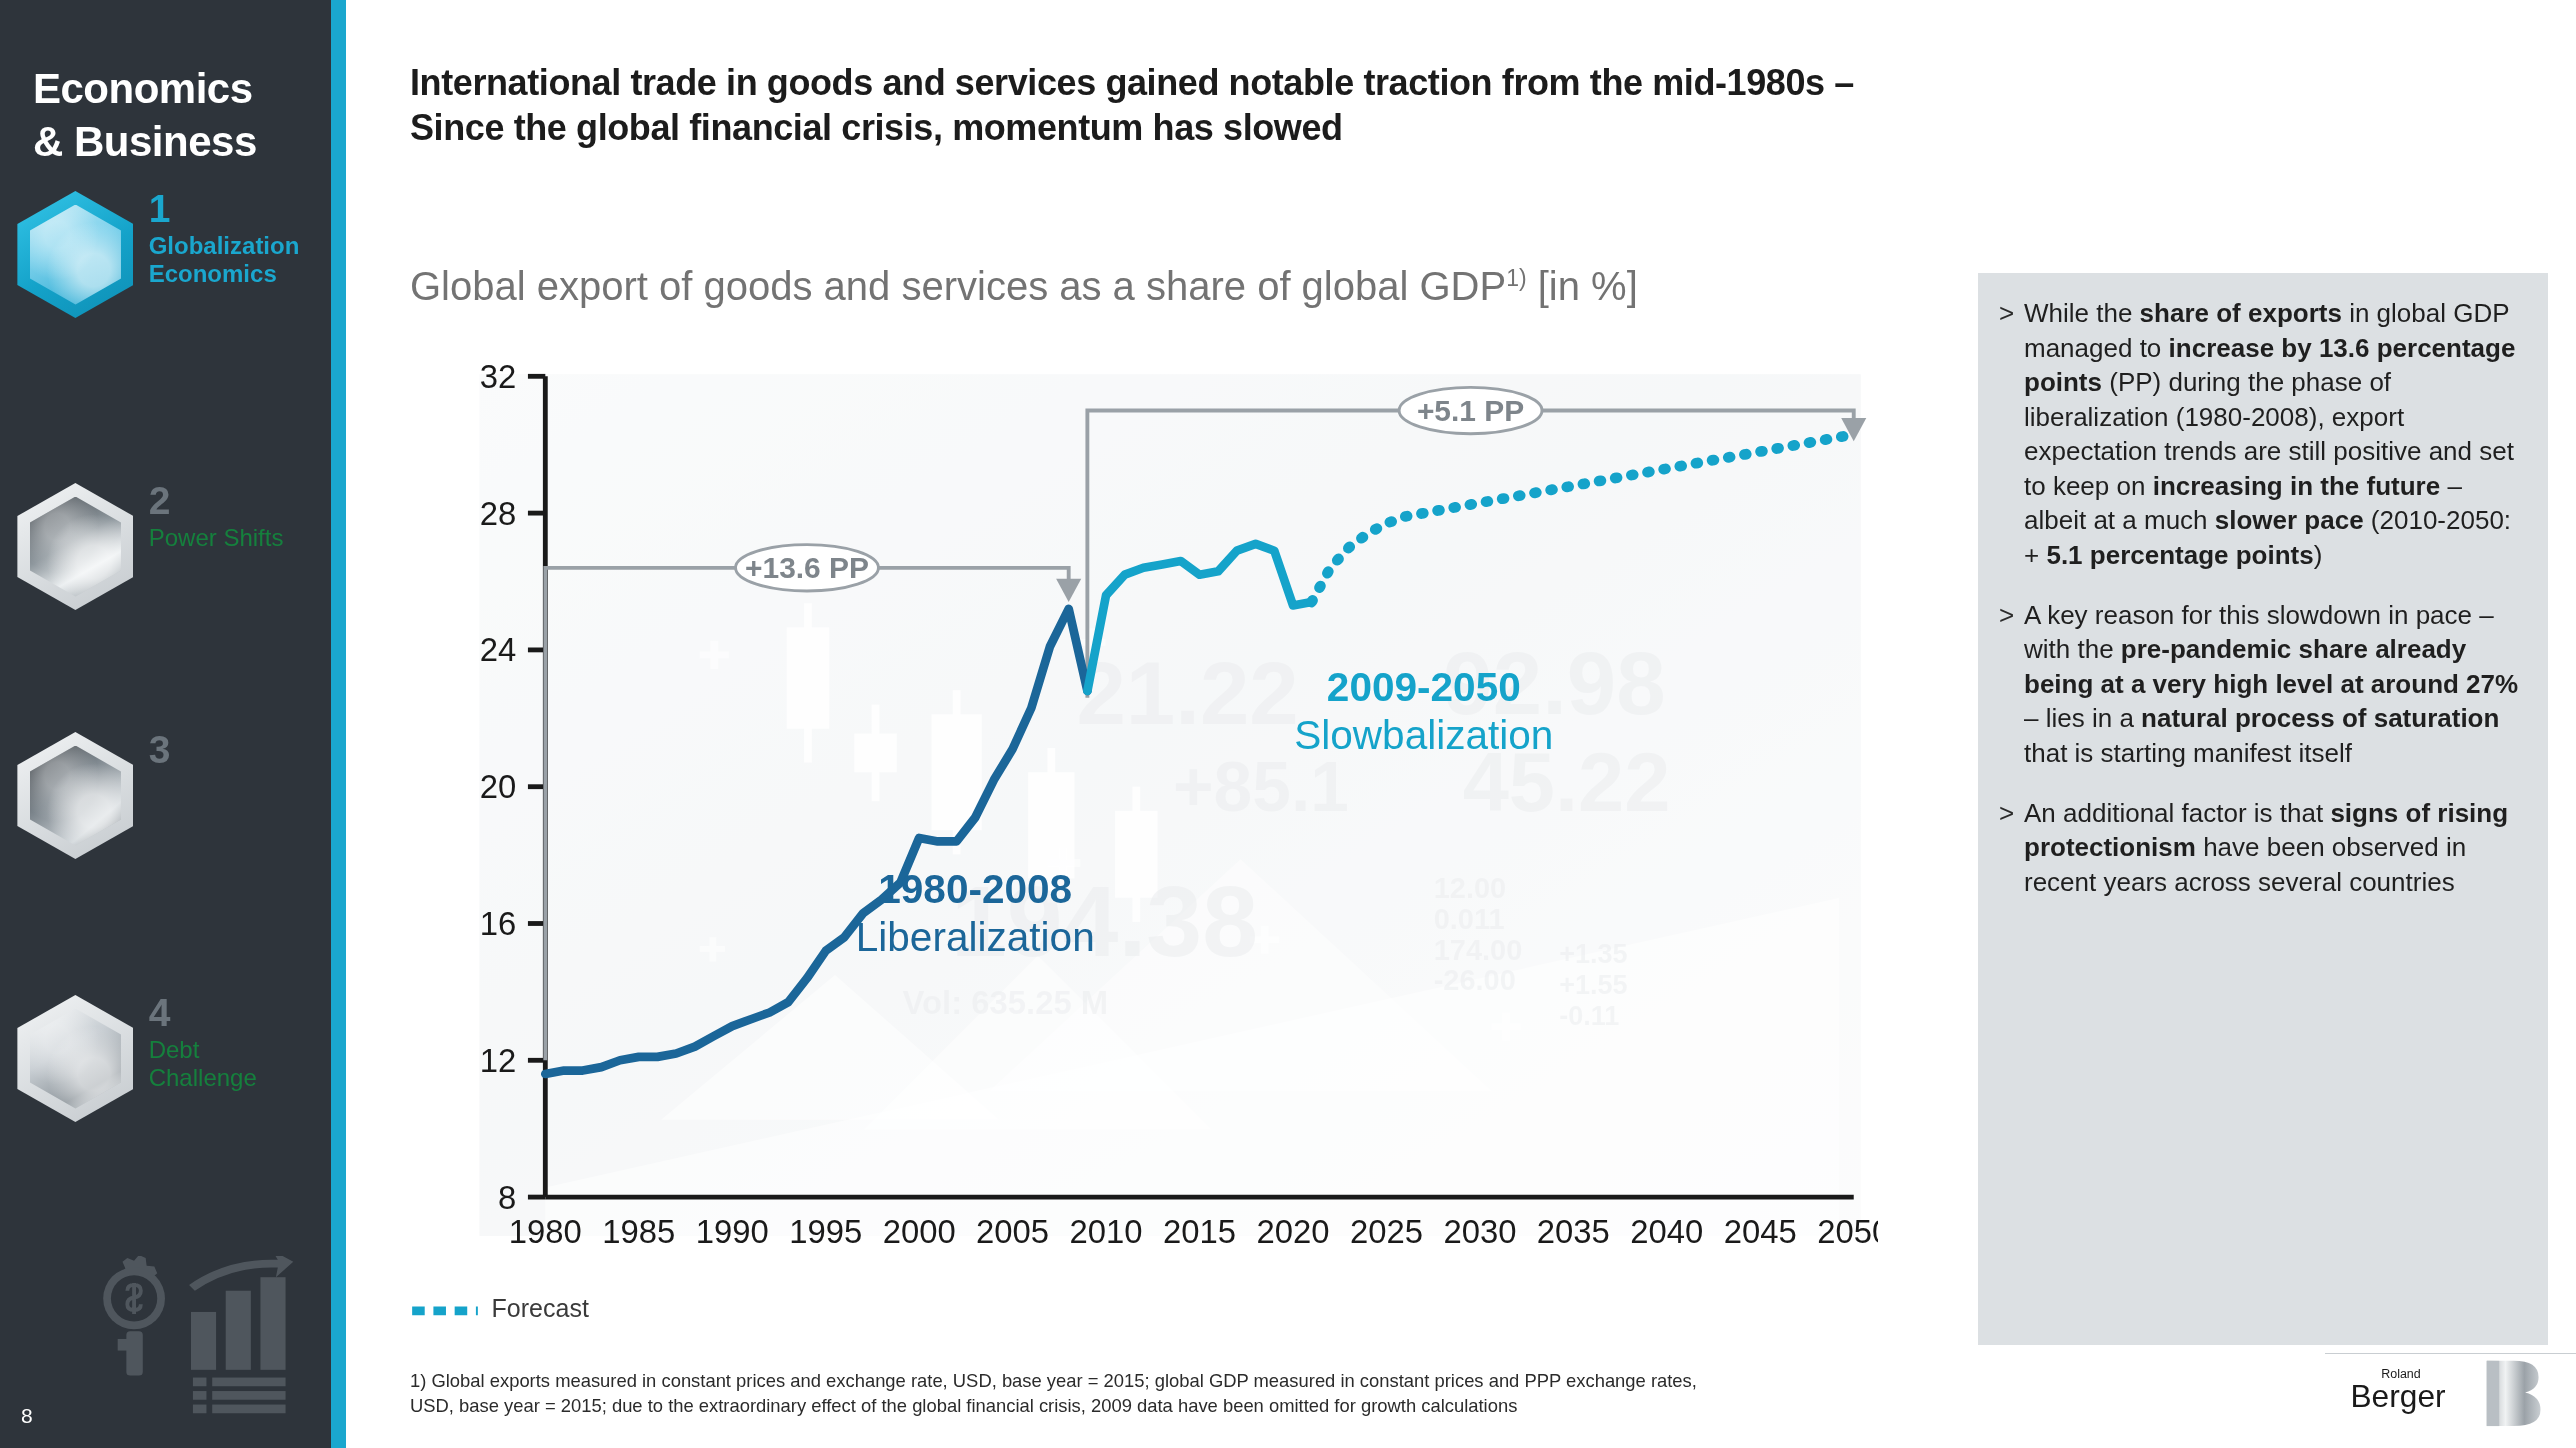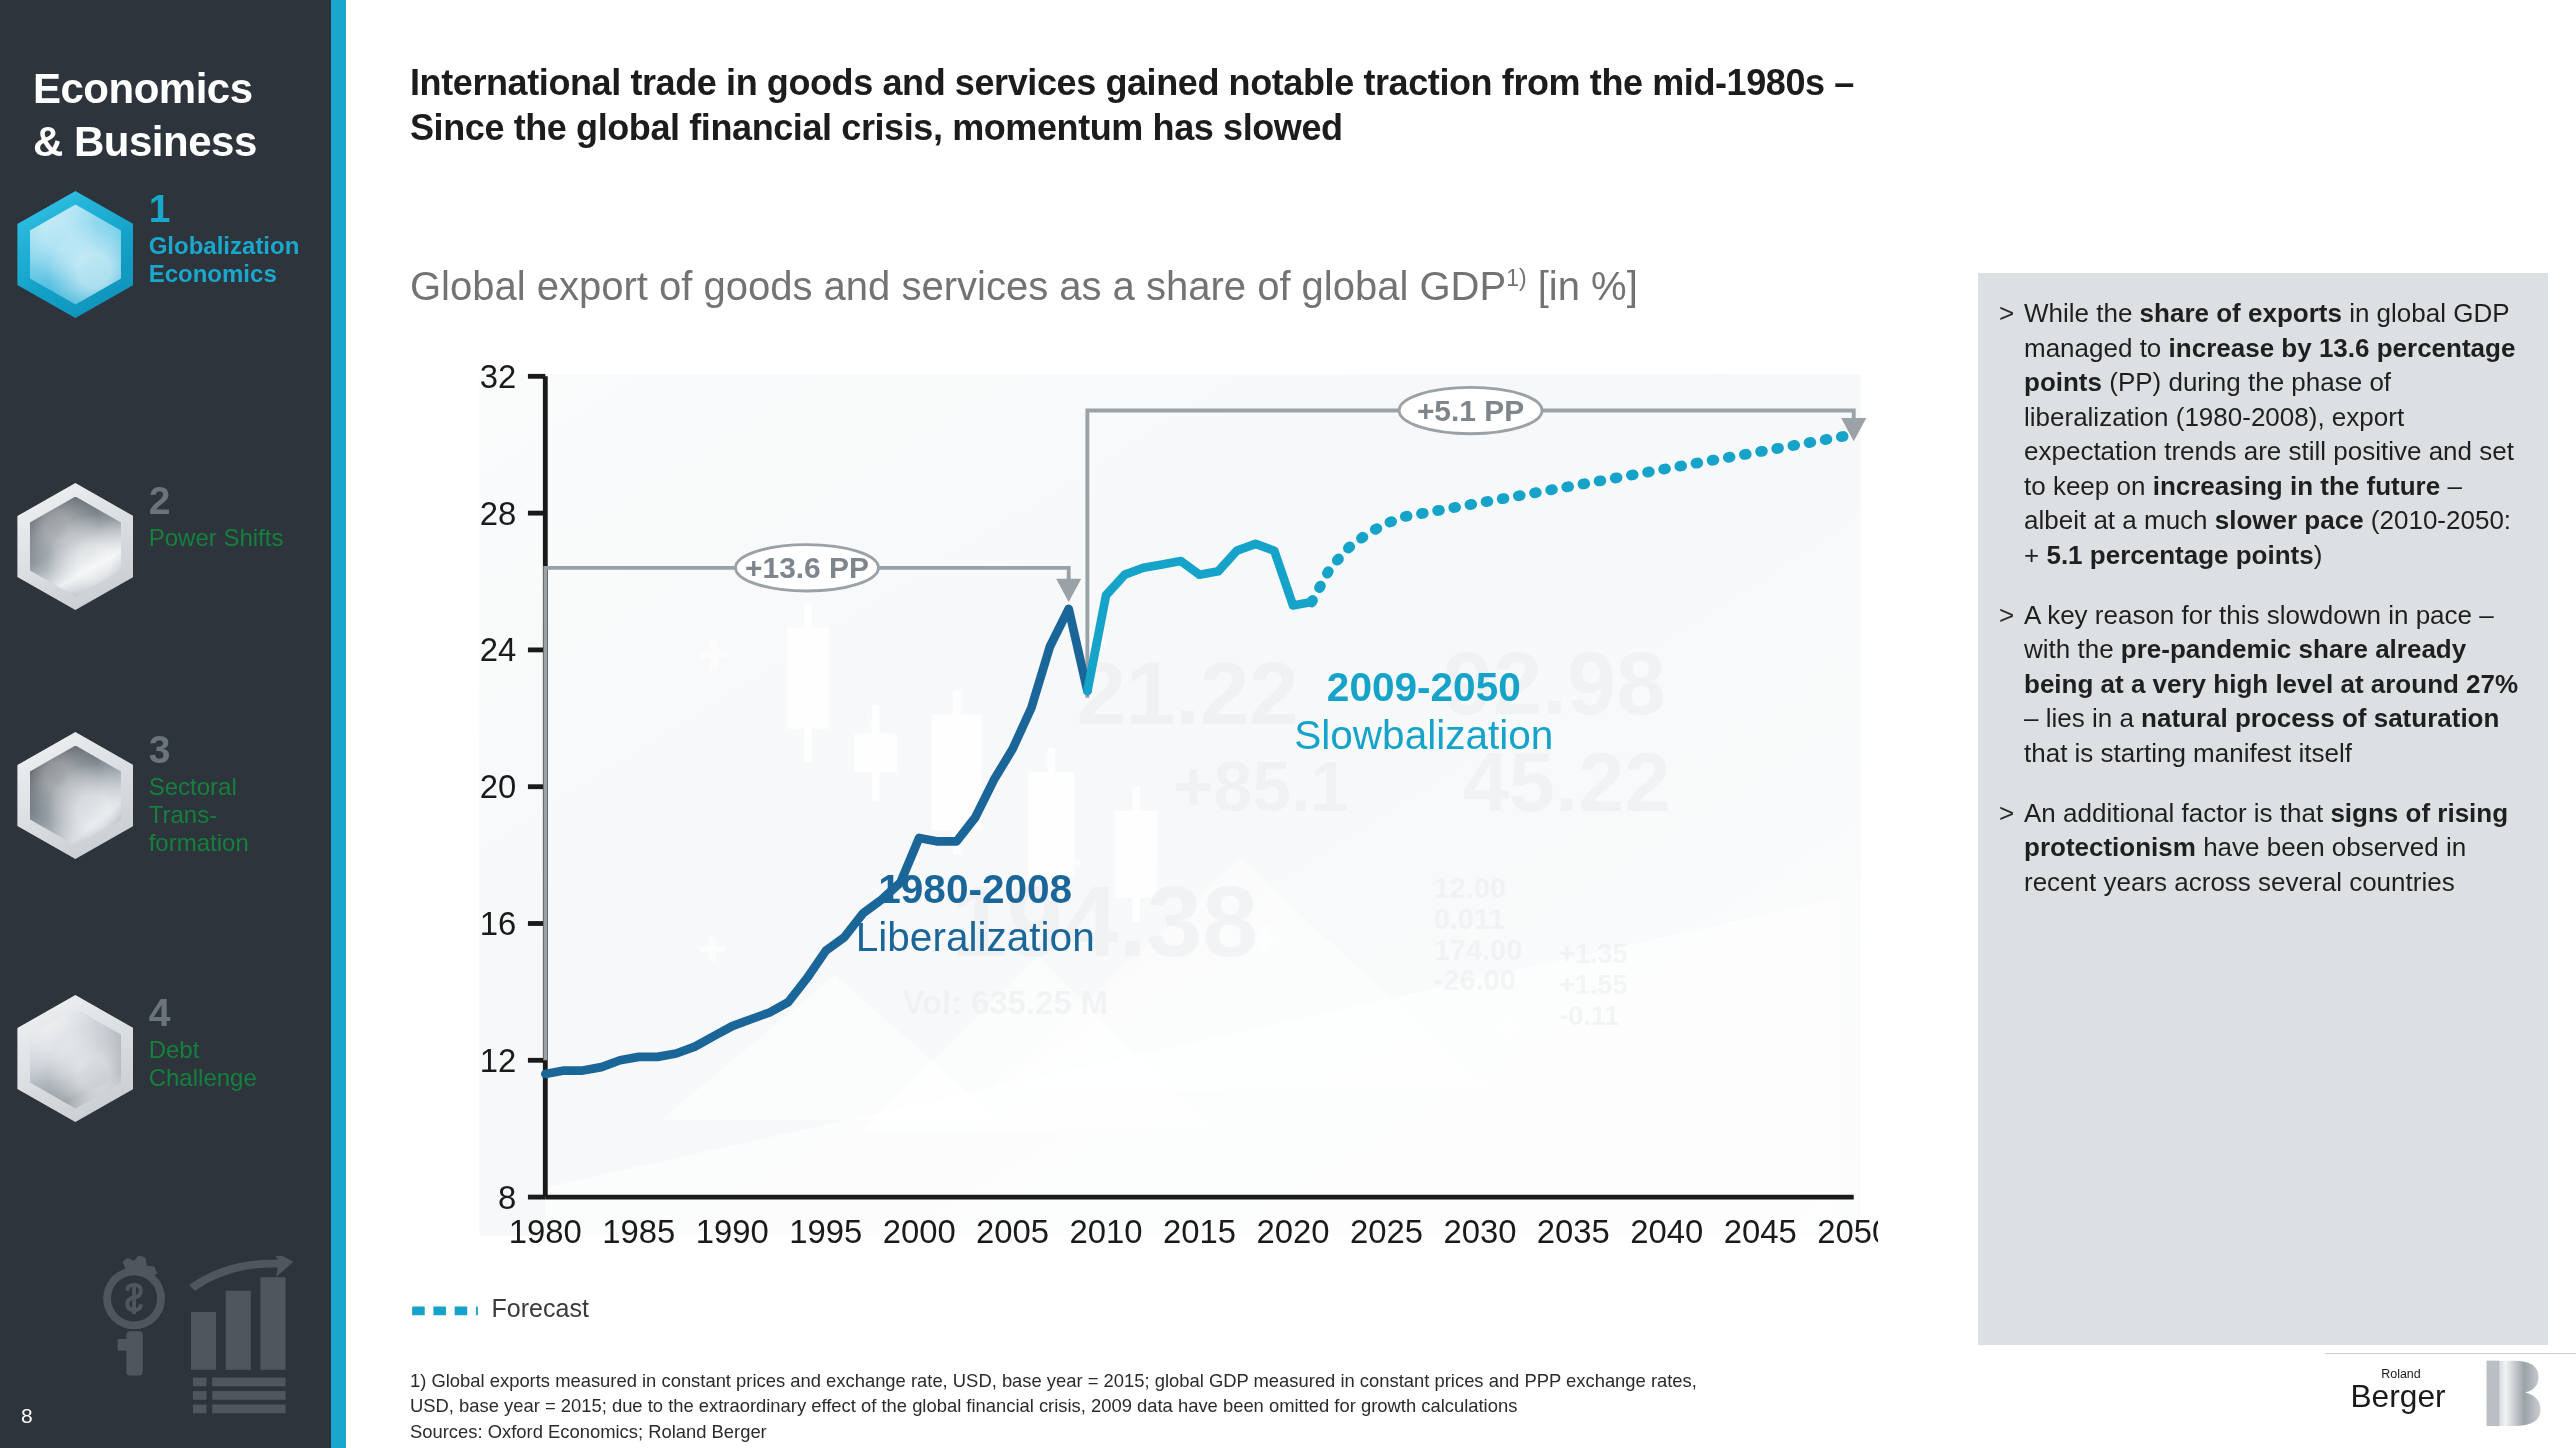--- a/index.html
+++ b/index.html
@@ -131,21 +131,20 @@
   </div>
 </div>
 
 <div class="nav-item nav-idle" style="top:732px;">
   <div class="hexwrap">
     <div class="hex hex-outer-g"></div>
     <div class="hex-inner ph3"></div>
   </div>
   <div class="nav-text">
     <div class="nav-num">3</div>
-    <div class="nav-label">Sectoral<br>Trans-<br>formation</div>
   </div>
 </div>
 
 <div class="nav-item nav-idle" style="top:995px;">
   <div class="hexwrap">
     <div class="hex hex-outer-g"></div>
     <div class="hex-inner ph4"></div>
   </div>
   <div class="nav-text">
     <div class="nav-num">4</div>
@@ -312,21 +311,20 @@
 
 <div class="legend">
   <svg class="legend-dash" width="70" height="11.6" viewBox="0 0 72 12">
     <line x1="2" y1="6" x2="70" y2="6" stroke="#15A3CA" stroke-width="9" stroke-dasharray="13 9" stroke-linecap="butt"></line>
   </svg><span>Forecast</span>
 </div>
 
 <div class="footnote">
   <div>1) Global exports measured in constant prices and exchange rate, USD, base year = 2015; global GDP measured in constant prices and PPP exchange rates,</div>
   <div>USD, base year = 2015; due to the extraordinary effect of the global financial crisis, 2009 data have been omitted for growth calculations</div>
-  <div>Sources: Oxford Economics; Roland Berger</div>
 </div>
 
 <div class="right-panel">
   <div class="bullets" id="bullets">
       <div class="bullet">
         <div class="bullet-mark">&gt;</div>
         <div class="bullet-text"><span>While the </span><b>share of exports</b><span> in global GDP managed to </span><b>increase by 13.6 percentage points</b><span> (PP) during the phase of liberalization (1980-2008), export expectation trends are still positive and set to keep on </span><b>increasing in the future</b><span> – albeit at a much </span><b>slower pace</b><span> (2010-2050: + </span><b>5.1 percentage points</b><span>)</span></div>
       </div>
       <div class="bullet">
         <div class="bullet-mark">&gt;</div>

